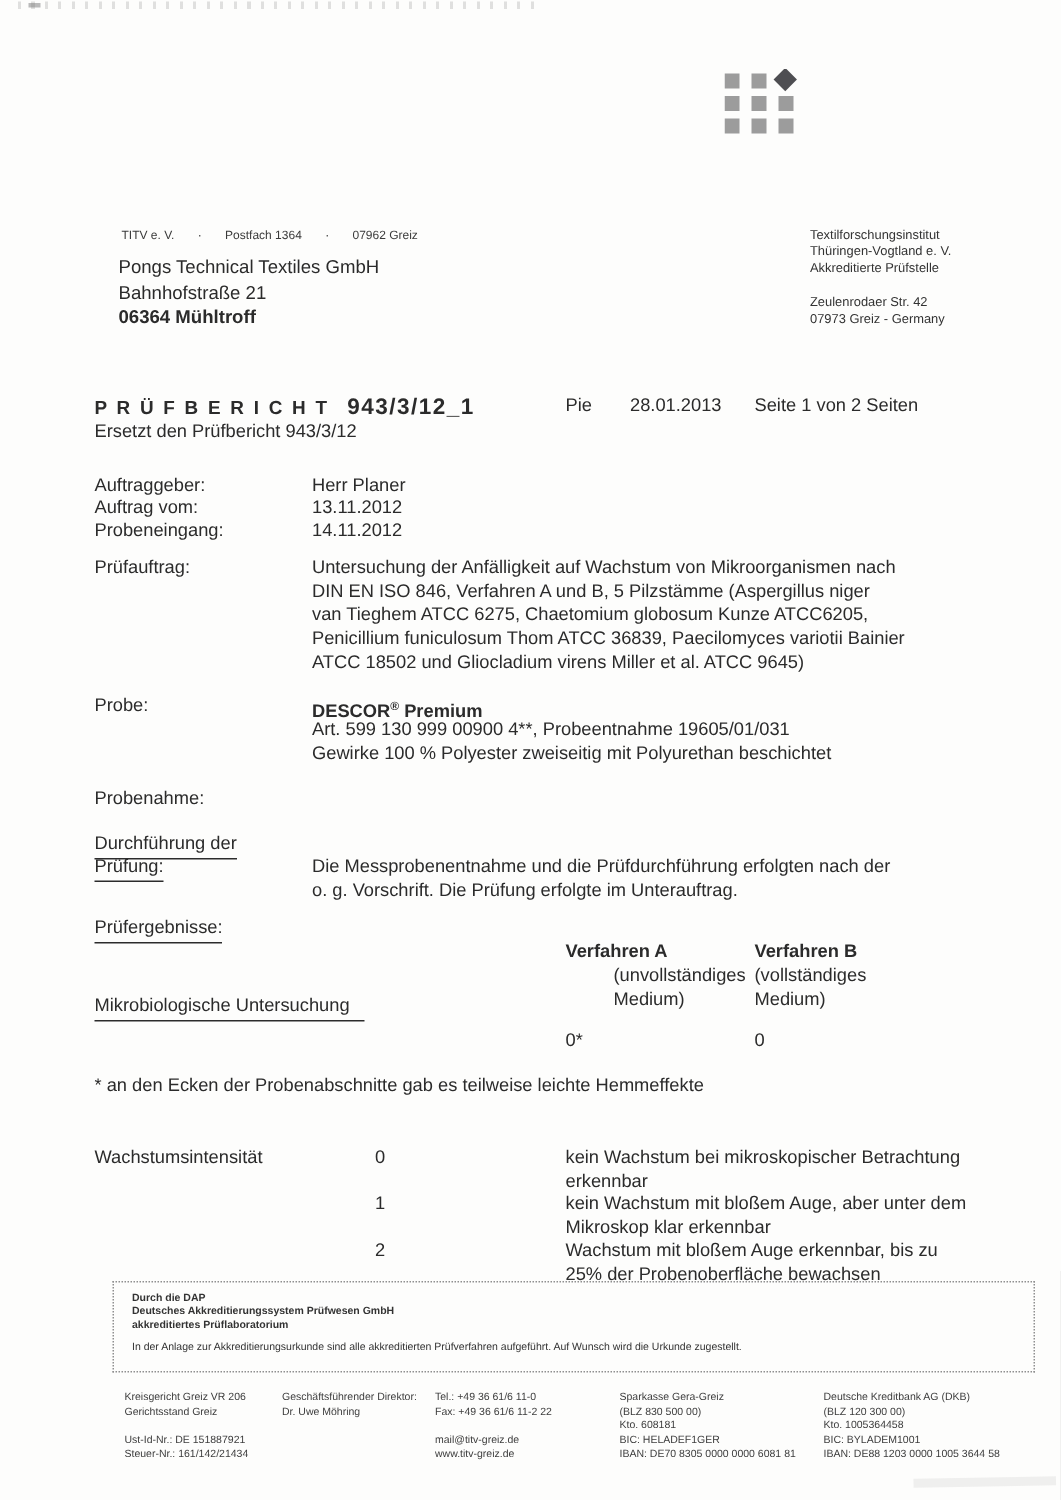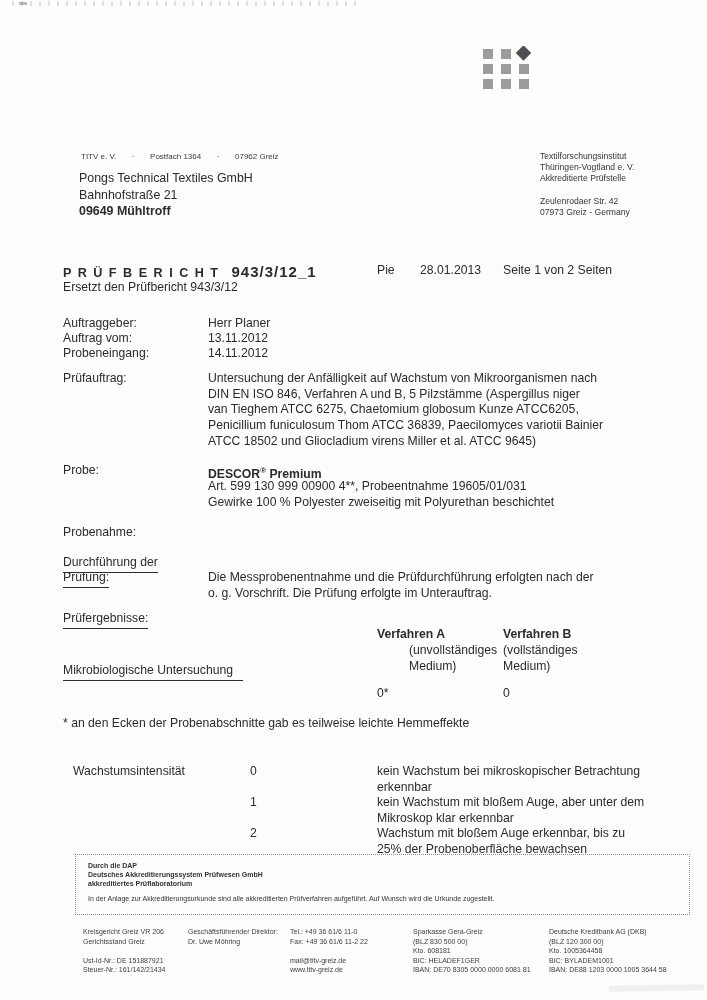--- a/index.html
+++ b/index.html
@@ -70,21 +70,21 @@
       <rect x="0" y="33" width="10" height="10" fill="#9c9c9c"></rect>
       <rect x="18" y="33" width="10" height="10" fill="#9c9c9c"></rect>
       <rect x="36" y="33" width="10" height="10" fill="#9c9c9c"></rect>
     </svg>
   </div>
 
   <div class="abs sender" style="left:81px; top:152px;">TITV e. V.       ·       Postfach 1364       ·       07962 Greiz</div>
   <div class="abs recipient" style="left:79px; top:170px;">
     <div>Pongs Technical Textiles GmbH</div>
     <div>Bahnhofstraße 21</div>
-    <div class="b">09649 Mühltroff</div>
+    <div class="b">06364 Mühltroff</div>
   </div>
 
   <div class="abs institute" style="left:540px; top:151px;">
     <div>Textilforschungsinstitut</div>
     <div>Thüringen-Vogtland e. V.</div>
     <div>Akkreditierte Prüfstelle</div>
   </div>
   <div class="abs institute" style="left:540px; top:196px;">
     <div>Zeulenrodaer Str. 42</div>
     <div>07973 Greiz - Germany</div>
@@ -134,21 +134,21 @@
 Medium)</div>
   <div class="abs t12" style="left:377px; top:686px;">0*</div>
 
   <div class="abs t12 b" style="left:503px; top:627px;">Verfahren B</div>
   <div class="abs t12 pre" style="left:503px; top:643px;">(vollständiges
 Medium)</div>
   <div class="abs t12" style="left:503px; top:686px;">0</div>
 
   <div class="abs t12" style="left:63px; top:716px;">* an den Ecken der Probenabschnitte gab es teilweise leichte Hemmeffekte</div>
 
-  <div class="abs t12" style="left:63px; top:764px;margin-left:10px;">Wachstumsintensität</div>
+  <div class="abs t12" style="left:63px; top:764px;">Wachstumsintensität</div>
   <div class="abs t12" style="left:250px; top:764px;">0</div>
   <div class="abs t12 pre" style="left:377px; top:764px; width:300px;">kein Wachstum bei mikroskopischer Betrachtung
 erkennbar</div>
   <div class="abs t12" style="left:250px; top:795px;">1</div>
   <div class="abs t12 pre" style="left:377px; top:795px; width:300px;">kein Wachstum mit bloßem Auge, aber unter dem
 Mikroskop klar erkennbar</div>
   <div class="abs t12" style="left:250px; top:826px;">2</div>
   <div class="abs t12 pre" style="left:377px; top:826px; width:300px;">Wachstum mit bloßem Auge erkennbar, bis zu
 25% der Probenoberfläche bewachsen</div>
 

